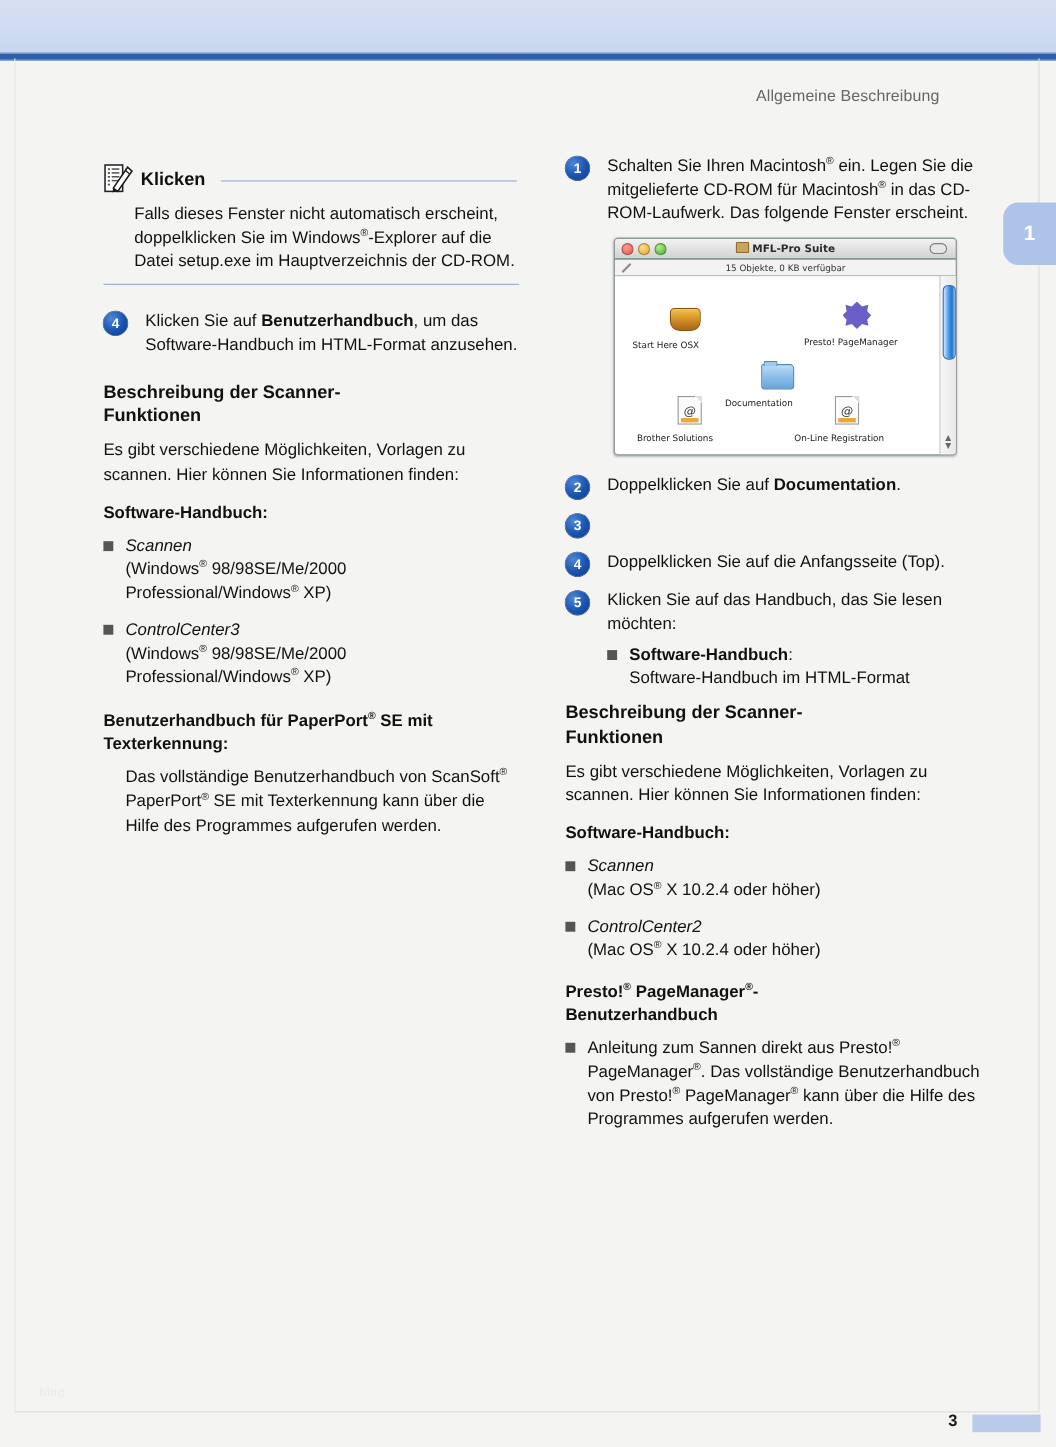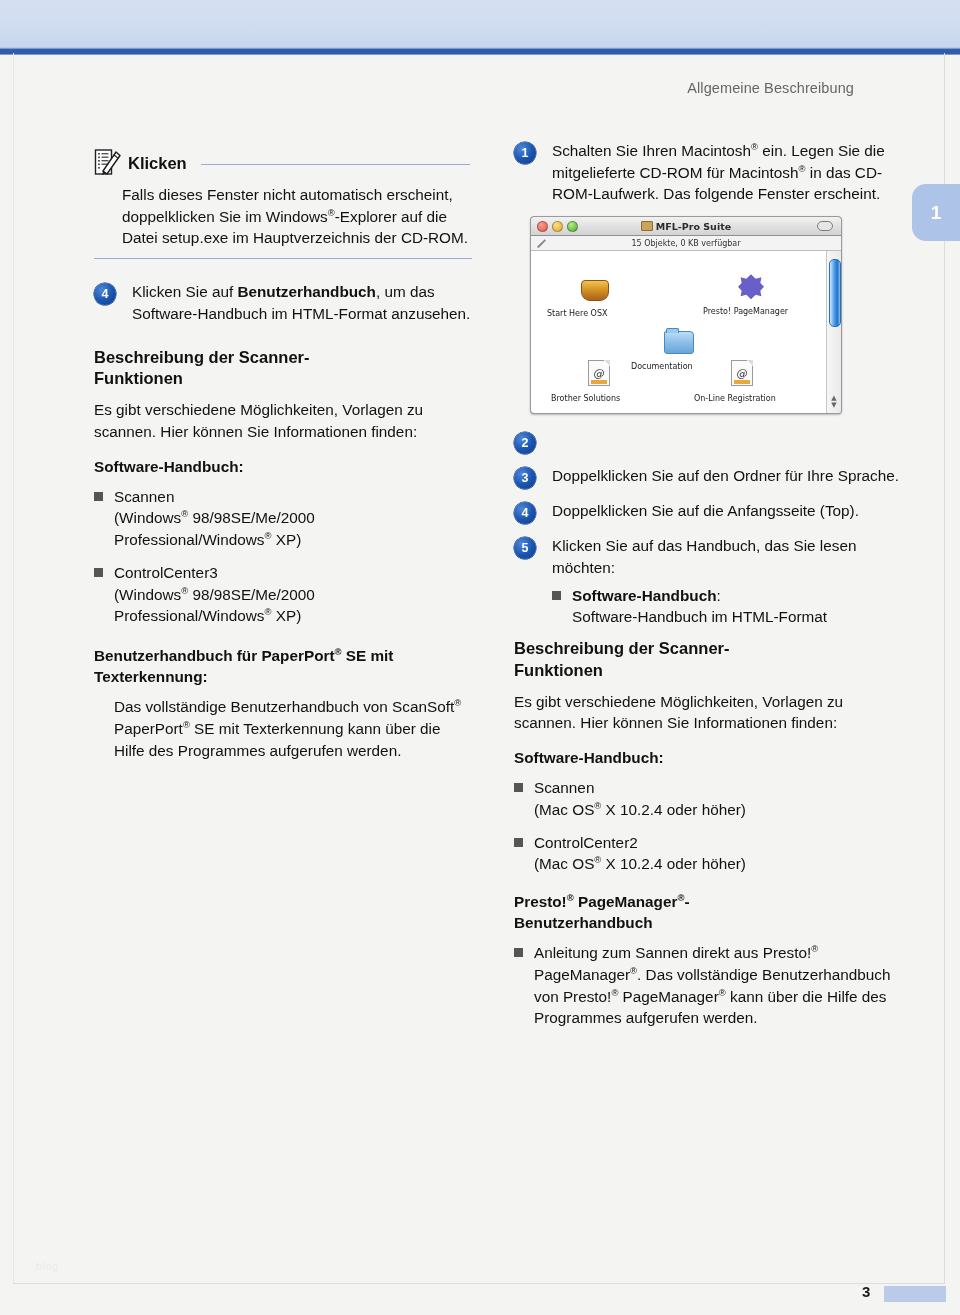--- a/index.html
+++ b/index.html
@@ -89,41 +89,41 @@
   }
   .step-text{font-size:15.3px;line-height:1.42;}
 
   
   .bul{display:flex;align-items:flex-start;margin-bottom:11px;}
   .sq{
     flex:0 0 auto;width:9px;height:9px;background:#555;
     margin-top:6px;margin-right:11px;
   }
   .bul-text{font-size:15.3px;line-height:1.42;}
-  .it{}
+  .it{font-style:italic;}
   .bd{font-weight:bold;}
   .cont{font-size:15.3px;line-height:1.42;margin:0 0 12px 20px;}
 
   
   .note{position:relative;margin-bottom:22px;}
   .note-head{display:flex;align-items:center;}
   .note-icon{
     position:relative;width:27px;height:30px;margin-right:7px;flex:0 0 auto;
   }
   .note-title{font-size:16.5px;font-weight:bold;}
   .note-rule-top{
     flex:1 1 auto;height:1px;background:#9aa9d4;margin-left:14px;margin-right:2px;
     margin-top:3px;
   }
   .note-body{font-size:15.3px;line-height:1.42;margin:6px 0 9px 28px;}
   .note-rule-bottom{height:1px;background:#9aa9d4;width:100%;}
 
   
   .macwin{
-    position:relative;width:310px;height:196px;margin:4px 0 16px 16px;
+    position:relative;width:310px;height:196px;margin:4px 0 16px 44px;
     background:#0f766e;border:1px solid #9a9a9a;border-radius:4px;
     box-shadow:0 1px 2px rgba(0,0,0,.25);
     overflow:hidden;
     font-family:"DejaVu Sans",sans-serif;
   }
   .mac-title{
     height:18px;background:linear-gradient(to bottom,#f2f2f2,#d2d2d2);
     border-bottom:1px solid #8f8f8f;
     display:flex;align-items:center;position:relative;
   }
@@ -346,25 +346,25 @@
         <span class="glyph">
             <span class="ic-doc">@<span class="mini"></span></span>
           </span>
         <span class="lbl">On-Line Registration</span>
       </div>
     </div>
   </div>
 
   <div class="step">
     <span class="badge">2</span>
+    <span class="step-text">Doppelklicken Sie auf <b>Documentation</b>.</span>
   </div>
 
   <div class="step">
     <span class="badge">3</span>
-    <span class="step-text">Doppelklicken Sie auf den Ordner für Ihre Sprache.</span>
   </div>
 
   <div class="step">
     <span class="badge">4</span>
     <span class="step-text">Doppelklicken Sie auf die Anfangsseite (Top).</span>
   </div>
 
   <div class="step" style="margin-bottom:6px;">
     <span class="badge">5</span>
     <span class="step-text">Klicken Sie auf das Handbuch, das Sie lesen möchten:</span>

